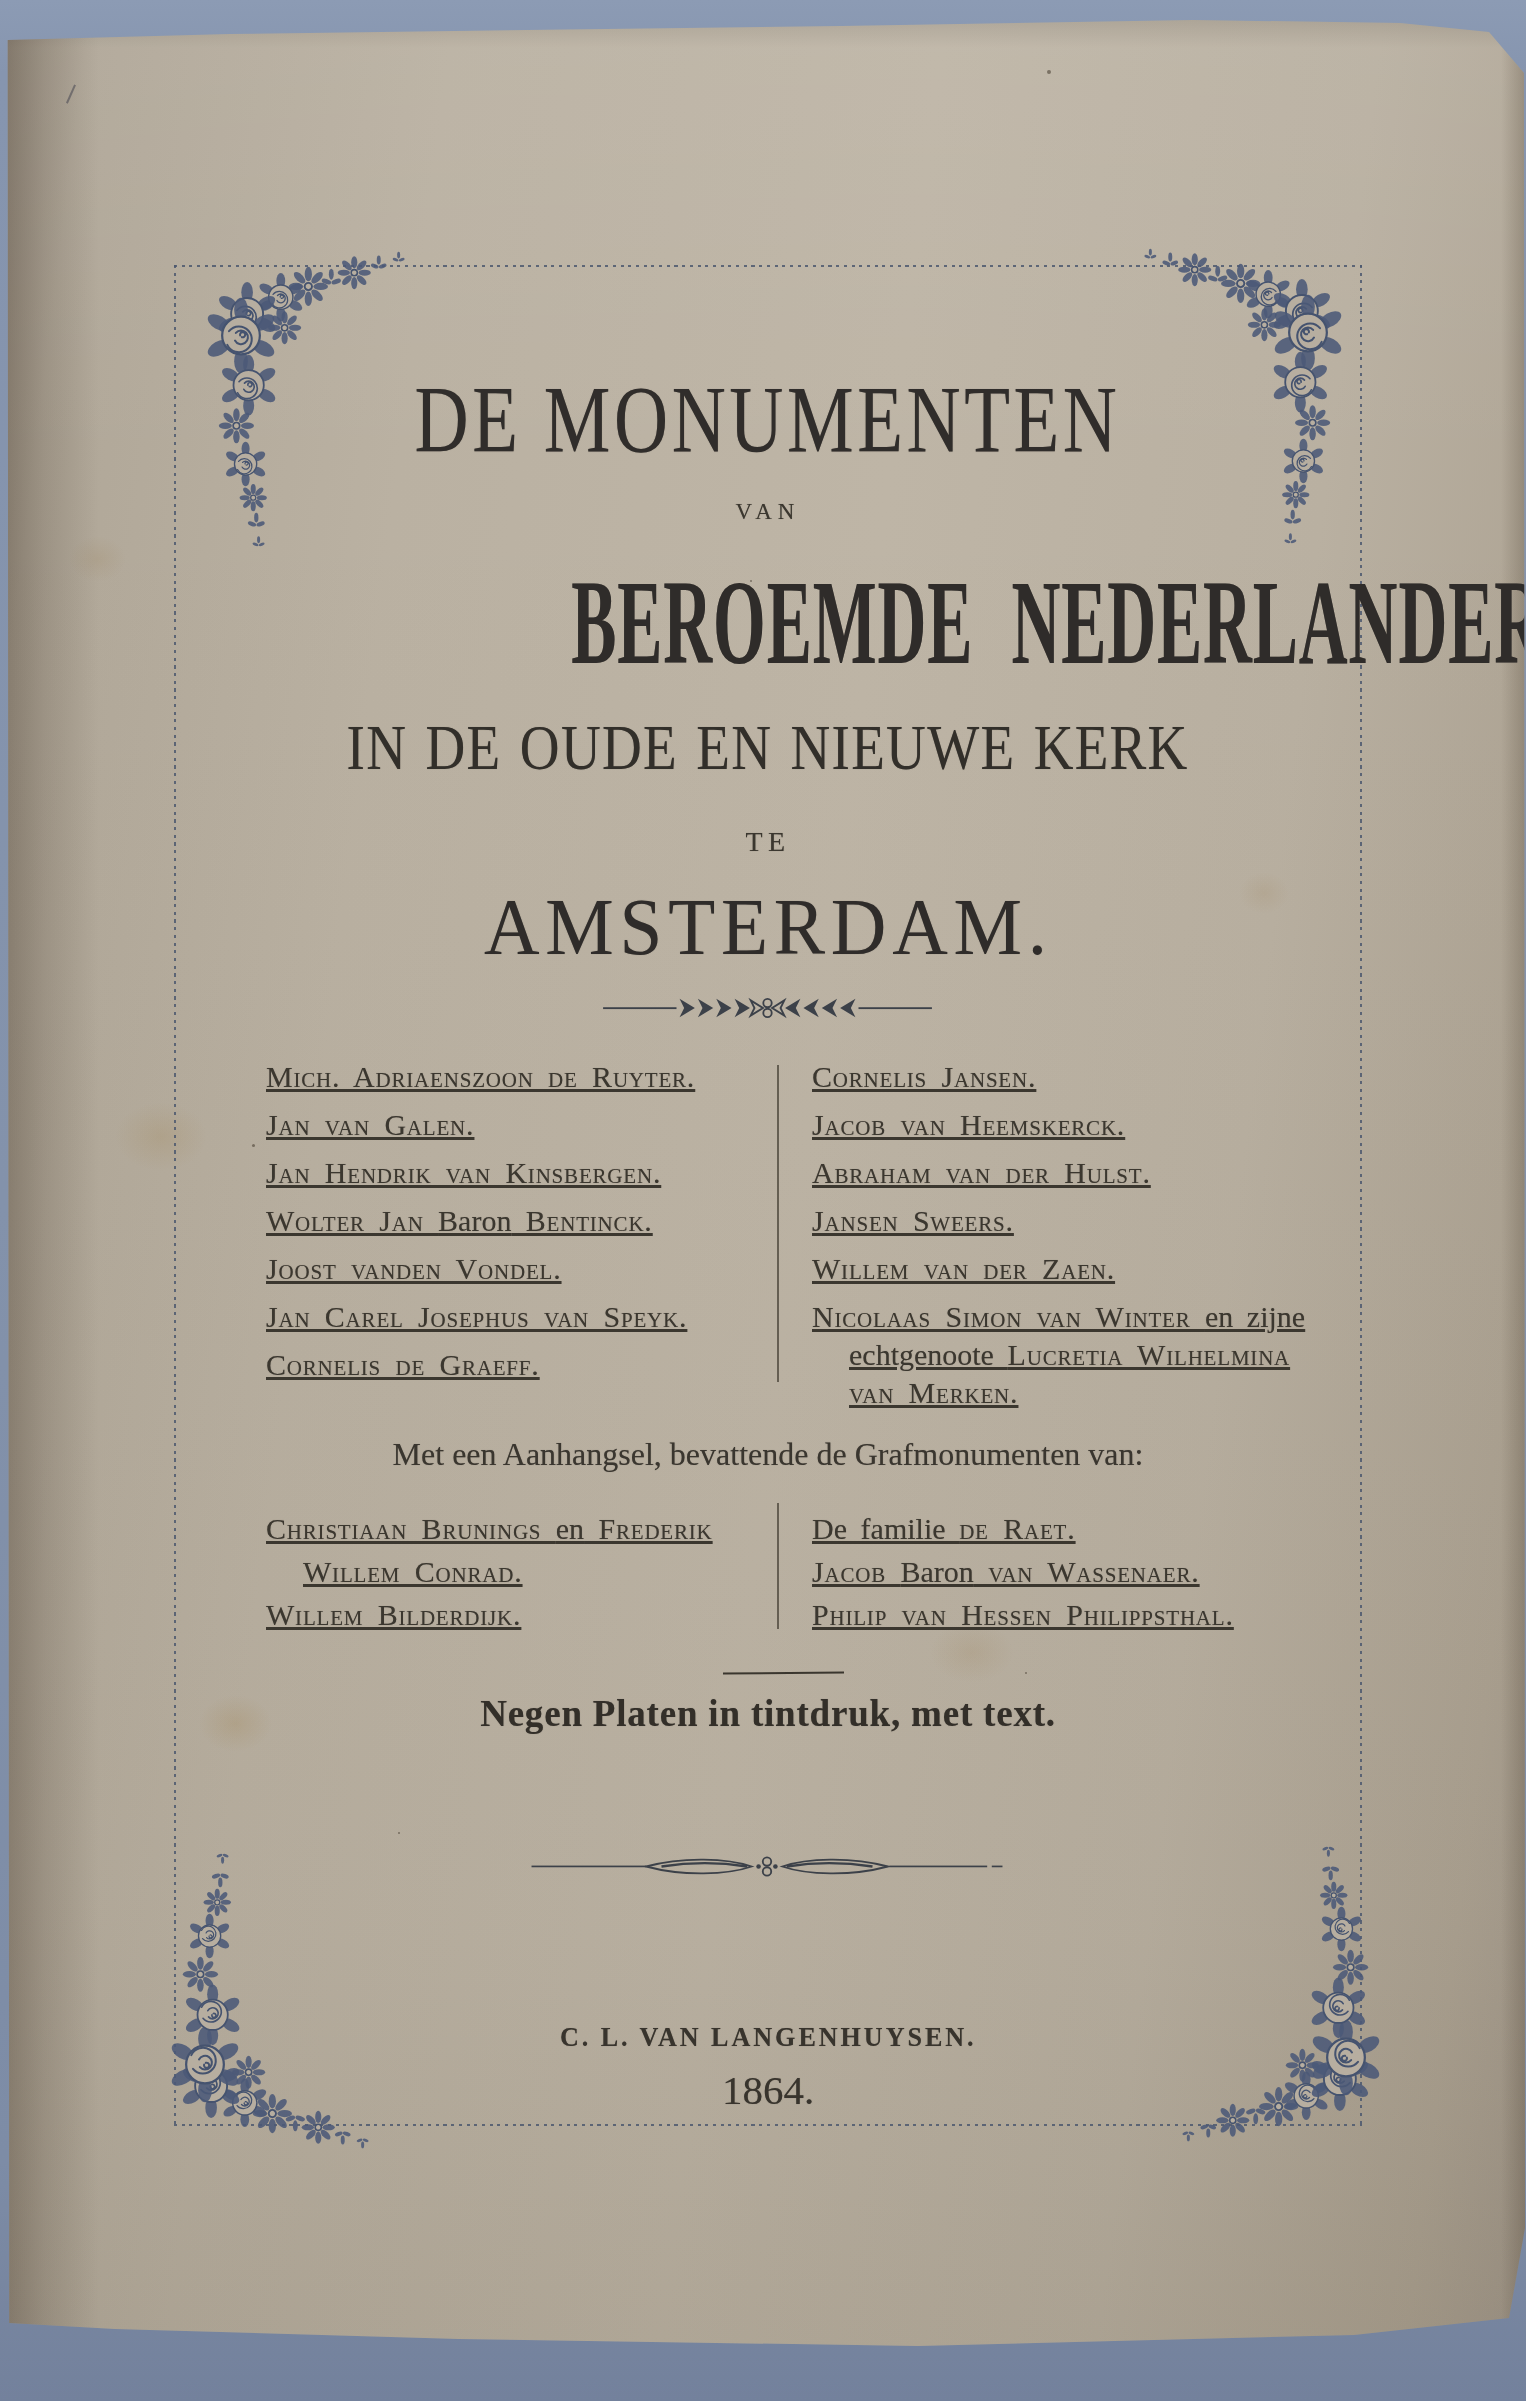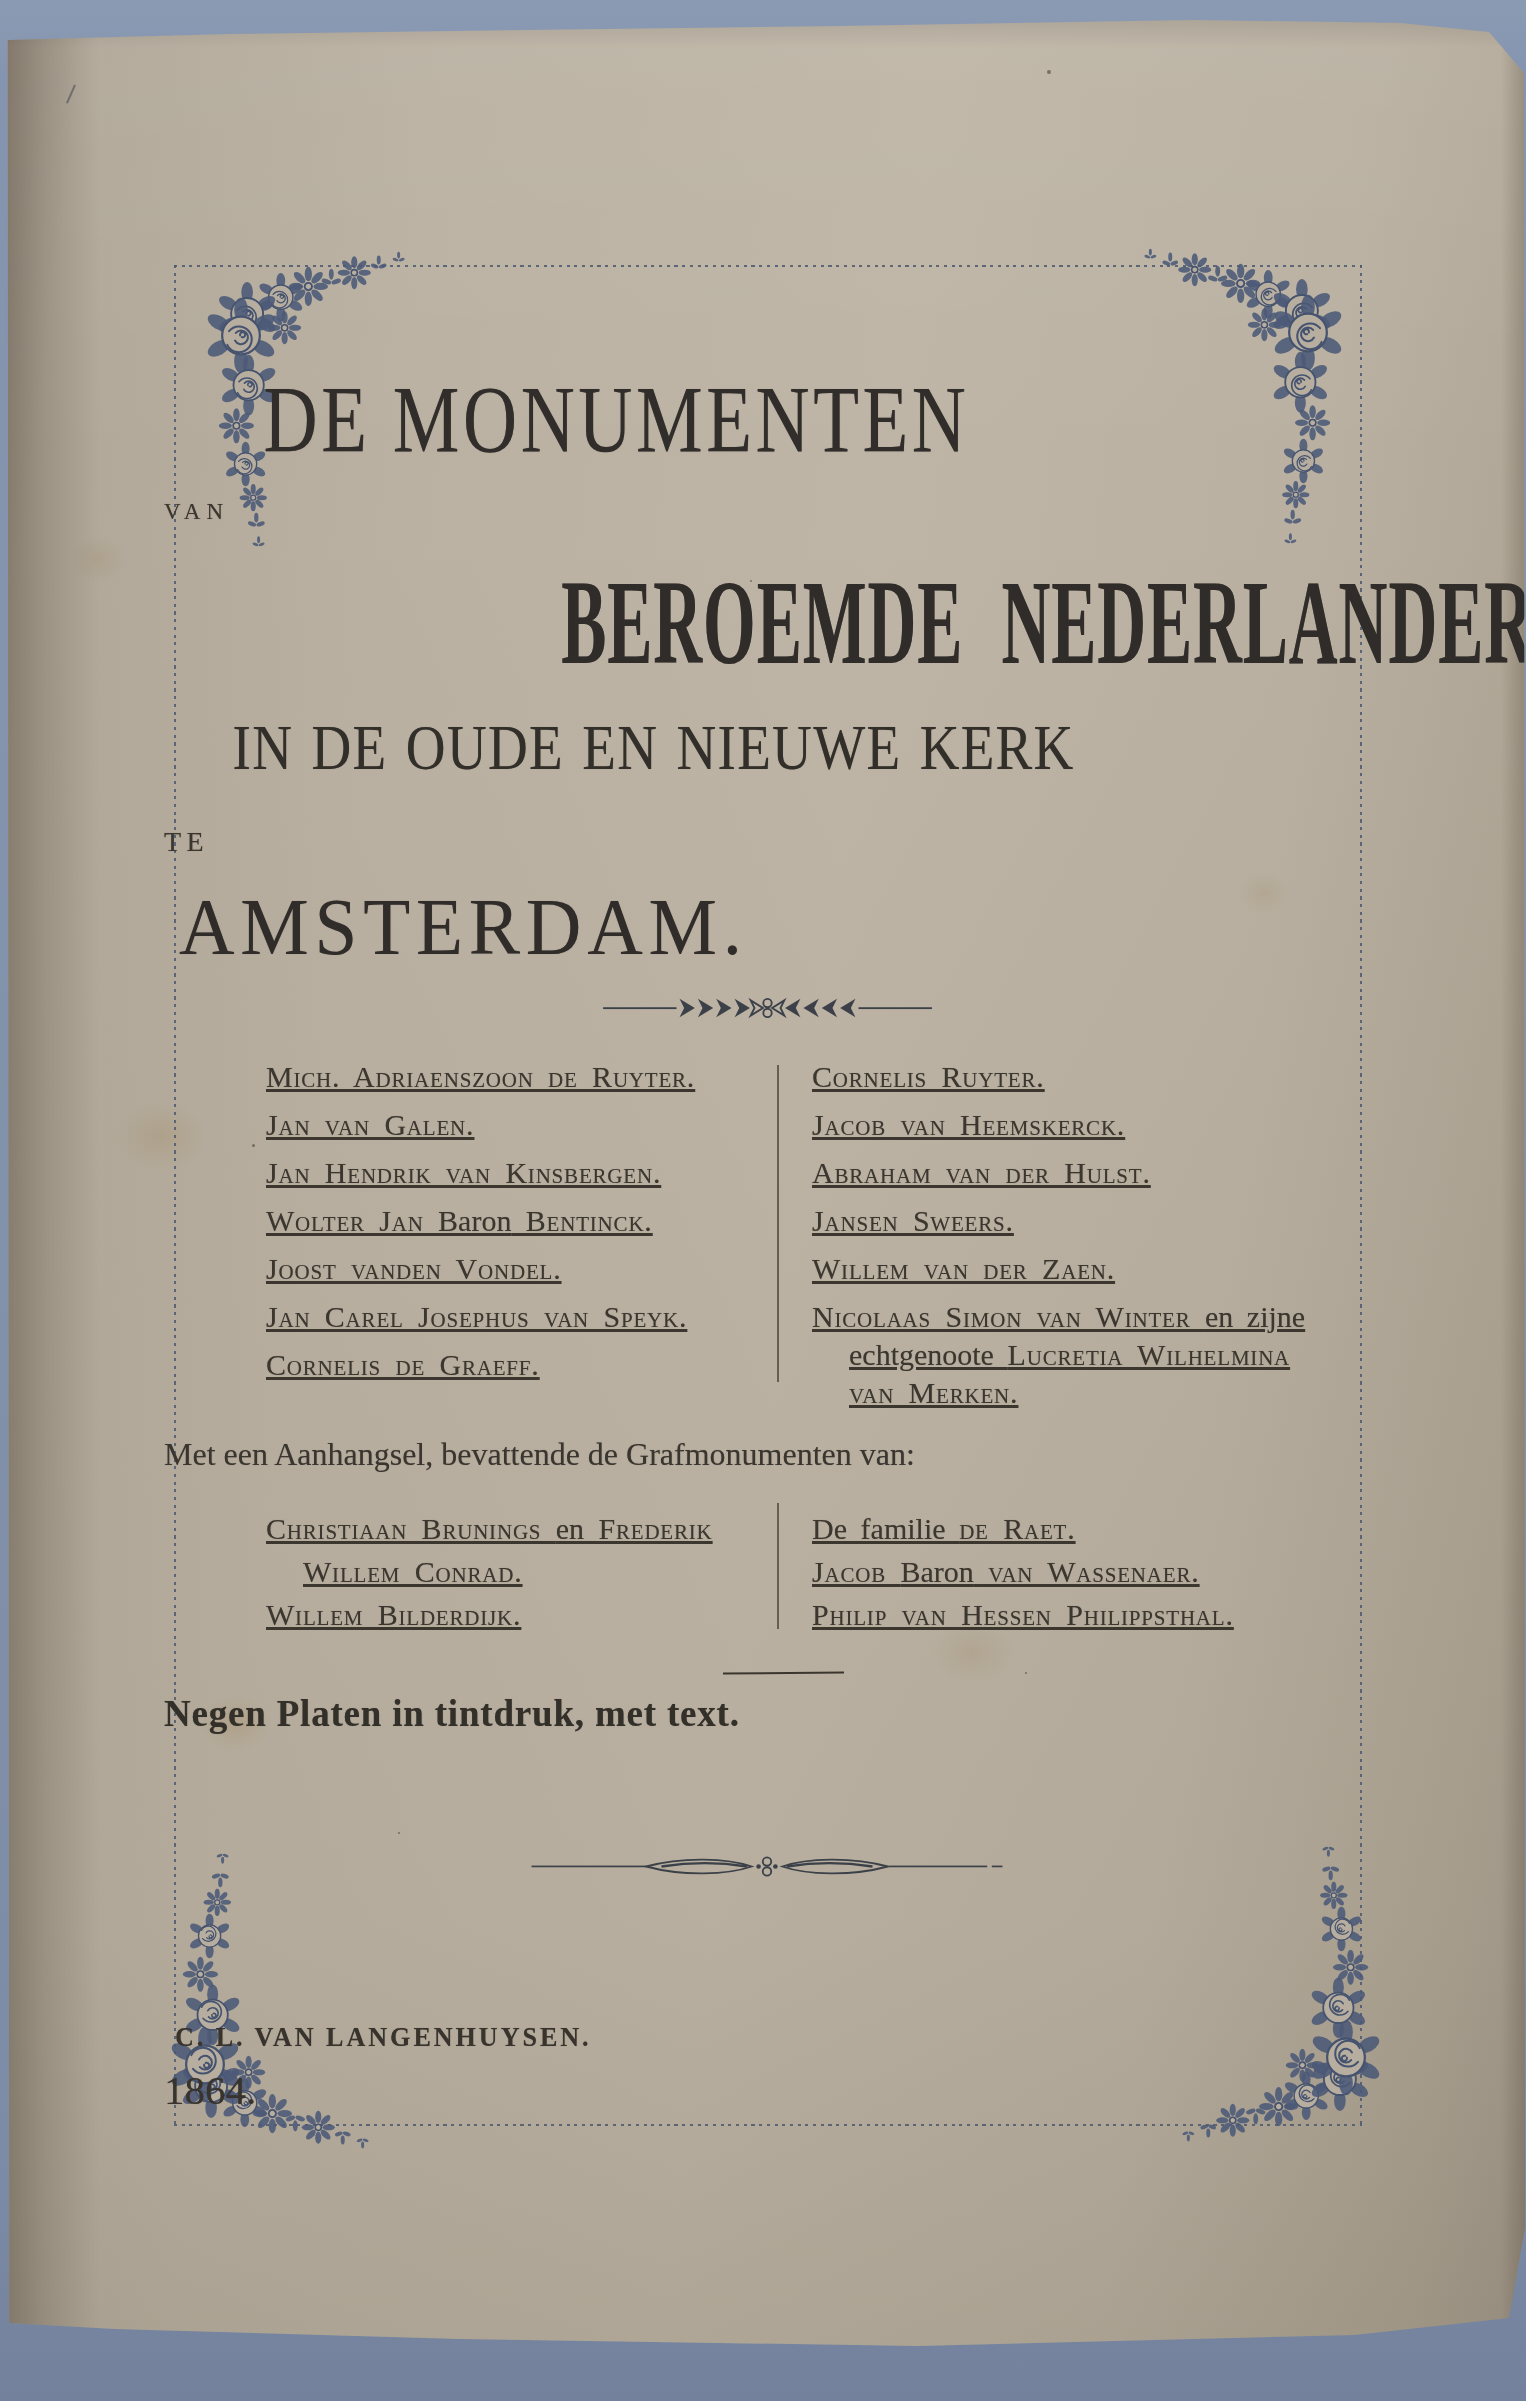--- a/index.html
+++ b/index.html
@@ -20,21 +20,21 @@
     background:linear-gradient(270deg,rgba(74,62,46,.30) 0,rgba(74,62,46,0) 100%);}
   .stain{position:absolute;border-radius:50%;}
   .speck{position:absolute;border-radius:50%;background:rgba(66,56,44,.55);}
   .pen-mark{position:absolute;width:1.5px;height:20px;background:rgba(70,70,80,.55);transform:rotate(24deg);}
   
   .frame-h{position:absolute;height:1.5px;
     background:repeating-linear-gradient(90deg,rgba(76,88,110,.85) 0 3.1px,rgba(76,88,110,0) 3.1px 7.7px);}
   .frame-v{position:absolute;width:1.5px;
     background:repeating-linear-gradient(180deg,rgba(76,88,110,.85) 0 3.1px,rgba(76,88,110,0) 3.1px 7.7px);}
   
-  .tline{position:absolute;left:164px;width:1188px;color:#35312b;
+  .tline{position:absolute;left:174px;width:1188px;text-align:center;color:#35312b;
     line-height:1;white-space:nowrap;text-shadow:0 0 0.8px rgba(52,46,40,.45);}
   .cond{display:inline-block;transform:scaleX(var(--sx,1));transform-origin:50% 50%;}
   .t-pretitle{top:372px;font-size:96px;letter-spacing:4.6px;color:#302d2b;}
   .t-van{top:500px;font-size:23px;letter-spacing:6.1px;color:#3b372f;}
   .t-main{top:562px;font-size:121px;font-weight:bold;letter-spacing:1.5px;word-spacing:.30em;color:#2f2c2a;}
   .t-sub{top:716px;font-size:64px;letter-spacing:1.5px;word-spacing:.06em;color:#322f2a;font-family:Liberation Serif, serif;}
   .t-te{top:828px;font-size:28px;letter-spacing:5.4px;color:#3b372f;}
   .t-city{top:887px;font-size:81px;letter-spacing:6.1px;color:#2f2c2a;}
   .t-intro{top:1438px;font-size:32px;color:#3a362f;}
   .t-negen{top:1695px;font-size:37px;font-weight:bold;letter-spacing:0.8px;color:#332f29;}
@@ -190,21 +190,21 @@
         <div class="entry"><span class="seg-sc">Mich. Adriaenszoon de Ruyter.</span></div>
         <div class="entry"><span class="seg-sc">Jan van Galen.</span></div>
         <div class="entry"><span class="seg-sc">Jan Hendrik van Kinsbergen.</span></div>
         <div class="entry"><span class="seg-sc">Wolter Jan </span><span class="seg-rm">Baron</span><span class="seg-sc"> Bentinck.</span></div>
         <div class="entry"><span class="seg-sc">Joost vanden Vondel.</span></div>
         <div class="entry"><span class="seg-sc">Jan Carel Josephus van Speyk.</span></div>
         <div class="entry"><span class="seg-sc">Cornelis de Graeff.</span></div>
       </div>
     <div class="vrule names"></div>
     <div class="namecol col-right">
-        <div class="entry"><span class="seg-sc">Cornelis Ruyter.</span></div>
+        <div class="entry"><span class="seg-sc">Cornelis Jansen.</span></div>
         <div class="entry"><span class="seg-sc">Jacob van Heemskerck.</span></div>
         <div class="entry"><span class="seg-sc">Abraham van der Hulst.</span></div>
         <div class="entry"><span class="seg-sc">Jansen Sweers.</span></div>
         <div class="entry"><span class="seg-sc">Willem van der Zaen.</span></div>
         <div class="entry"><span class="seg-sc">Nicolaas Simon van Winter </span><span class="seg-rm">en zijne echtgenoote </span><span class="seg-sc">Lucretia Wilhelmina van Merken.</span></div>
       </div>
 
     <div class="tline t-intro">Met een Aanhangsel, bevattende de Grafmonumenten van:</div>
     <div class="namecol appendixcol acol-left">
         <div class="entry"><span class="seg-sc">Christiaan Brunings </span><span class="seg-rm">en</span><span class="seg-sc"> Frederik Willem Conrad.</span></div>

